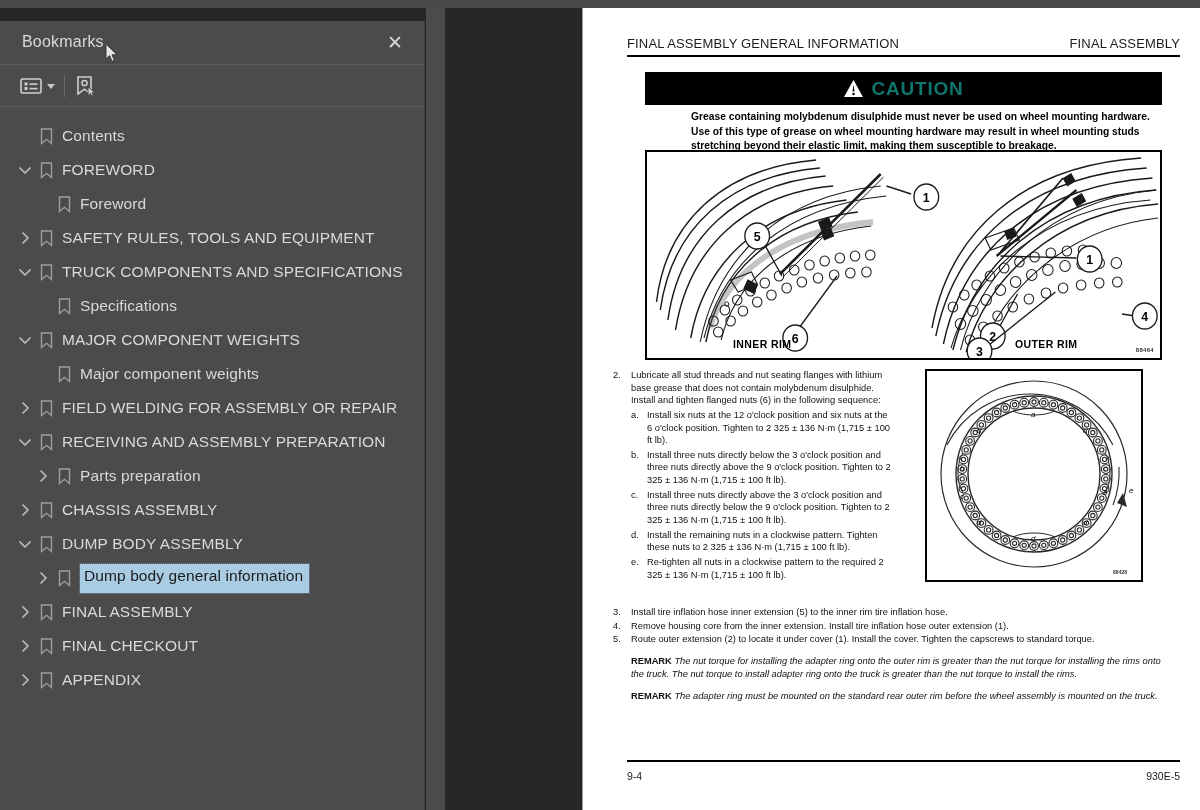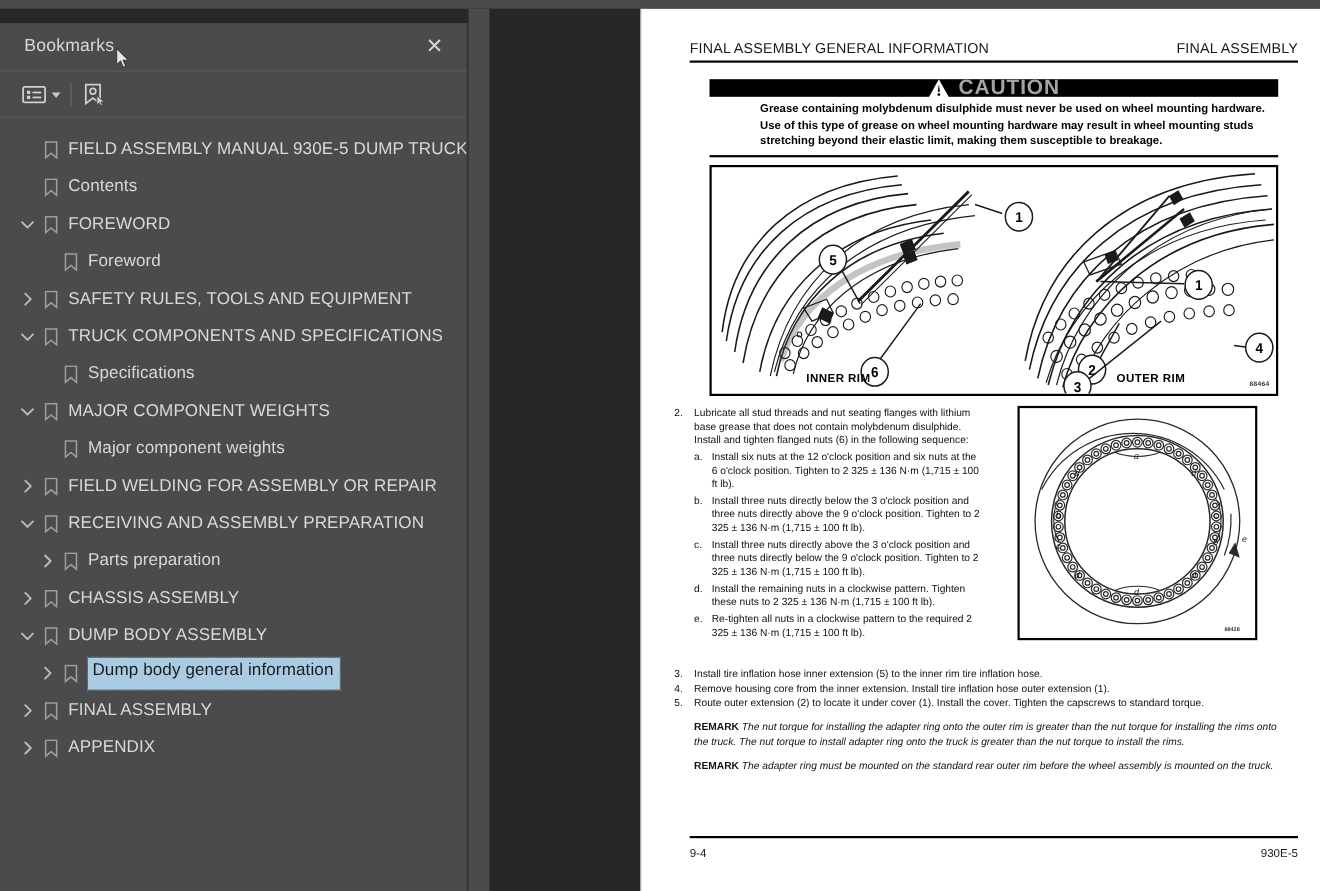--- a/index.html
+++ b/index.html
@@ -138,22 +138,22 @@
   .rule-top {
     position: absolute; left: 44px; right: 20px; top: 47px;
     height: 2px; background: #000;
   }
 
   
   .caution-wrap {
     position: absolute; left: 62px; right: 38px; top: 64px;
   }
   .caution-bar {
-    background: #000; color: #a3a3a3;
-    height: 16px;
+    background: #000; color: #0f766e;
+    height: 33px;
     display: flex; align-items: center; justify-content: center;
     gap: 7px;
     font-size: 19px; font-weight: bold; letter-spacing: .8px;
   }
   .warn-tri { display: block; }
   .caution-text {
     padding: 5px 2px 4px 2px;
     font-size: 10.3px; font-weight: bold; line-height: 1.42;
     color: #000;
     margin-left: 44px;
@@ -259,29 +259,20 @@
     </div>
 
     <div class="bm-tree" id="bm-tree">
         <div class="bm-row d0">
           <span class="twisty"></span>
           <span class="bm-ico">
             <svg width="13" height="17" viewBox="0 0 13 17">
               <path d="M1.5,1 L11.5,1 L11.5,15.5 L6.5,11.3 L1.5,15.5 Z" fill="none" stroke="#9e9e9e" stroke-width="1.4"></path>
             </svg>
           </span>
-          <span class="bm-label">FIELD ASSEMBLY MANUAL 930E-5 DUMP TRUCK</span>
-        </div>
-        <div class="bm-row d0">
-          <span class="twisty"></span>
-          <span class="bm-ico">
-            <svg width="13" height="17" viewBox="0 0 13 17">
-              <path d="M1.5,1 L11.5,1 L11.5,15.5 L6.5,11.3 L1.5,15.5 Z" fill="none" stroke="#9e9e9e" stroke-width="1.4"></path>
-            </svg>
-          </span>
           <span class="bm-label">Contents</span>
         </div>
         <div class="bm-row d0">
           <span class="twisty">
             <svg width="14" height="14" viewBox="0 0 14 14">
               <path d="M2,5 L7,10 L12,5" fill="none" stroke="#bdbdbd" stroke-width="1.7" stroke-linecap="round" stroke-linejoin="round"></path>
             </svg>
           </span>
           <span class="bm-ico">
             <svg width="13" height="17" viewBox="0 0 13 17">
@@ -439,20 +430,33 @@
             <svg width="14" height="14" viewBox="0 0 14 14">
               <path d="M5,2 L10,7 L5,12" fill="none" stroke="#bdbdbd" stroke-width="1.7" stroke-linecap="round" stroke-linejoin="round"></path>
             </svg>
           </span>
           <span class="bm-ico">
             <svg width="13" height="17" viewBox="0 0 13 17">
               <path d="M1.5,1 L11.5,1 L11.5,15.5 L6.5,11.3 L1.5,15.5 Z" fill="none" stroke="#9e9e9e" stroke-width="1.4"></path>
             </svg>
           </span>
           <span class="bm-label">FINAL ASSEMBLY</span>
+        </div>
+        <div class="bm-row d0">
+          <span class="twisty">
+            <svg width="14" height="14" viewBox="0 0 14 14">
+              <path d="M5,2 L10,7 L5,12" fill="none" stroke="#bdbdbd" stroke-width="1.7" stroke-linecap="round" stroke-linejoin="round"></path>
+            </svg>
+          </span>
+          <span class="bm-ico">
+            <svg width="13" height="17" viewBox="0 0 13 17">
+              <path d="M1.5,1 L11.5,1 L11.5,15.5 L6.5,11.3 L1.5,15.5 Z" fill="none" stroke="#9e9e9e" stroke-width="1.4"></path>
+            </svg>
+          </span>
+          <span class="bm-label">FINAL CHECKOUT</span>
         </div>
         <div class="bm-row d0">
           <span class="twisty">
             <svg width="14" height="14" viewBox="0 0 14 14">
               <path d="M5,2 L10,7 L5,12" fill="none" stroke="#bdbdbd" stroke-width="1.7" stroke-linecap="round" stroke-linejoin="round"></path>
             </svg>
           </span>
           <span class="bm-ico">
             <svg width="13" height="17" viewBox="0 0 13 17">
               <path d="M1.5,1 L11.5,1 L11.5,15.5 L6.5,11.3 L1.5,15.5 Z" fill="none" stroke="#9e9e9e" stroke-width="1.4"></path>

